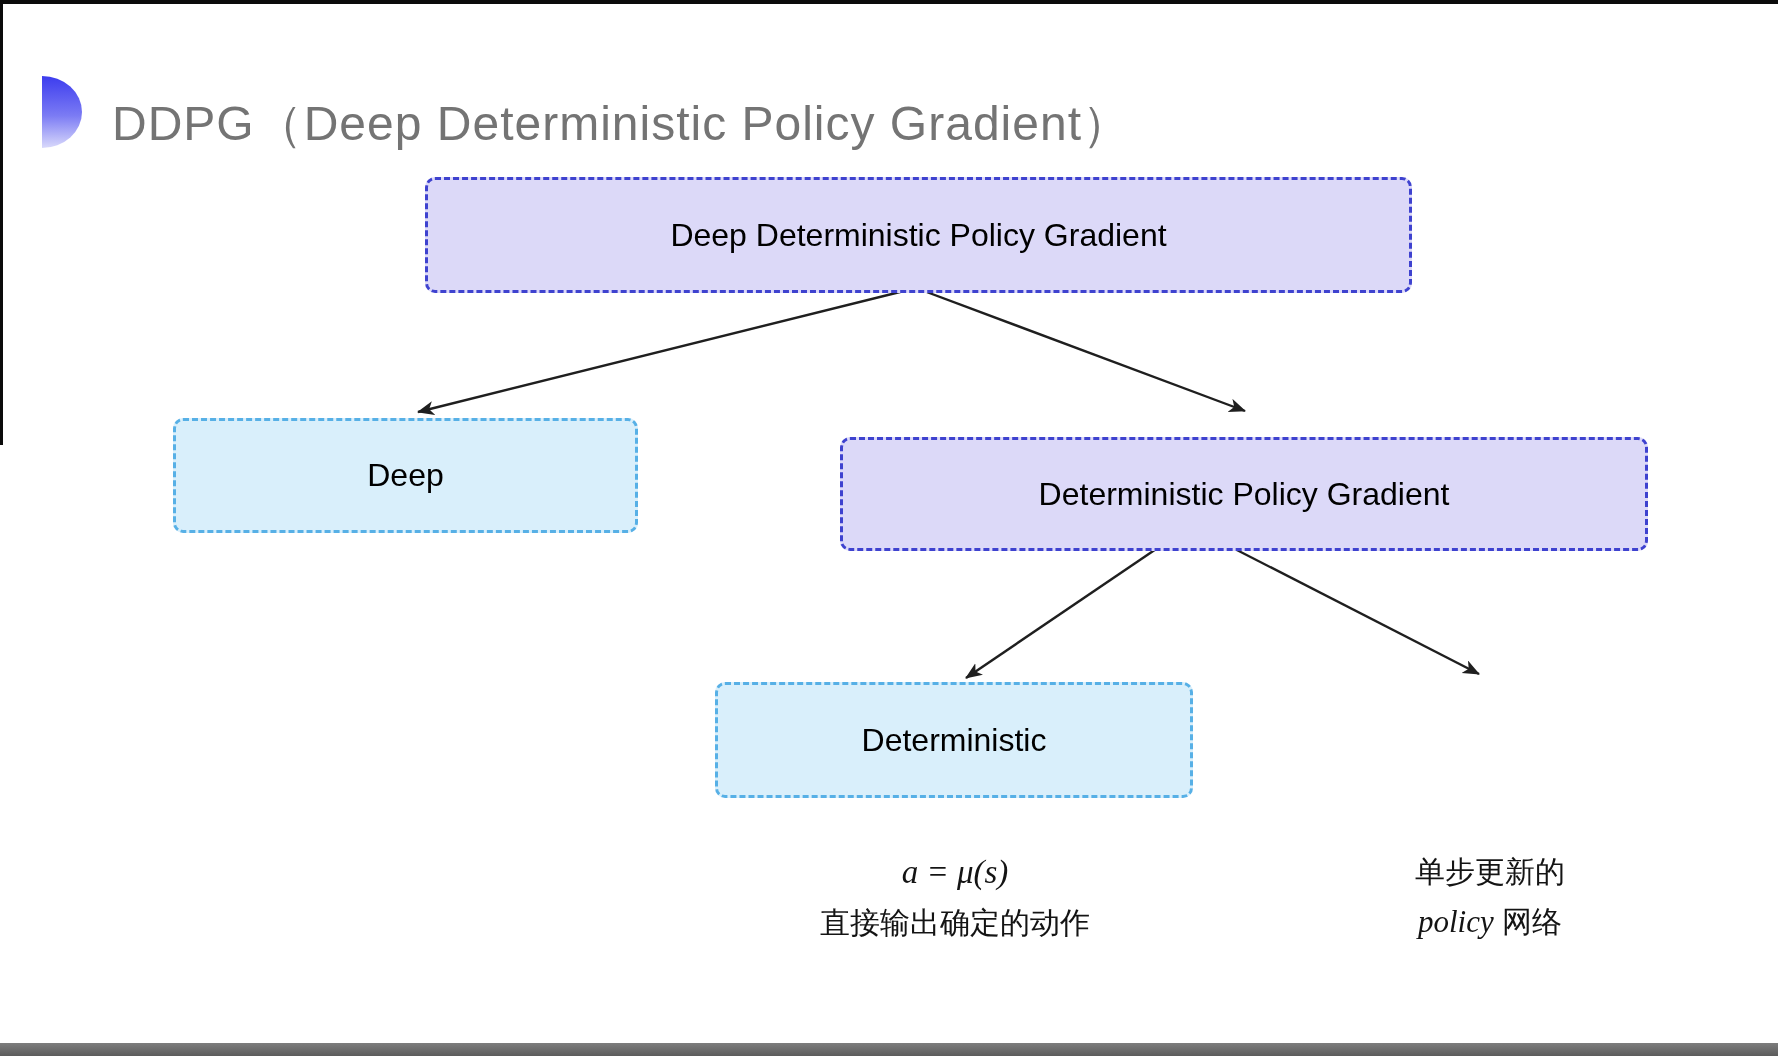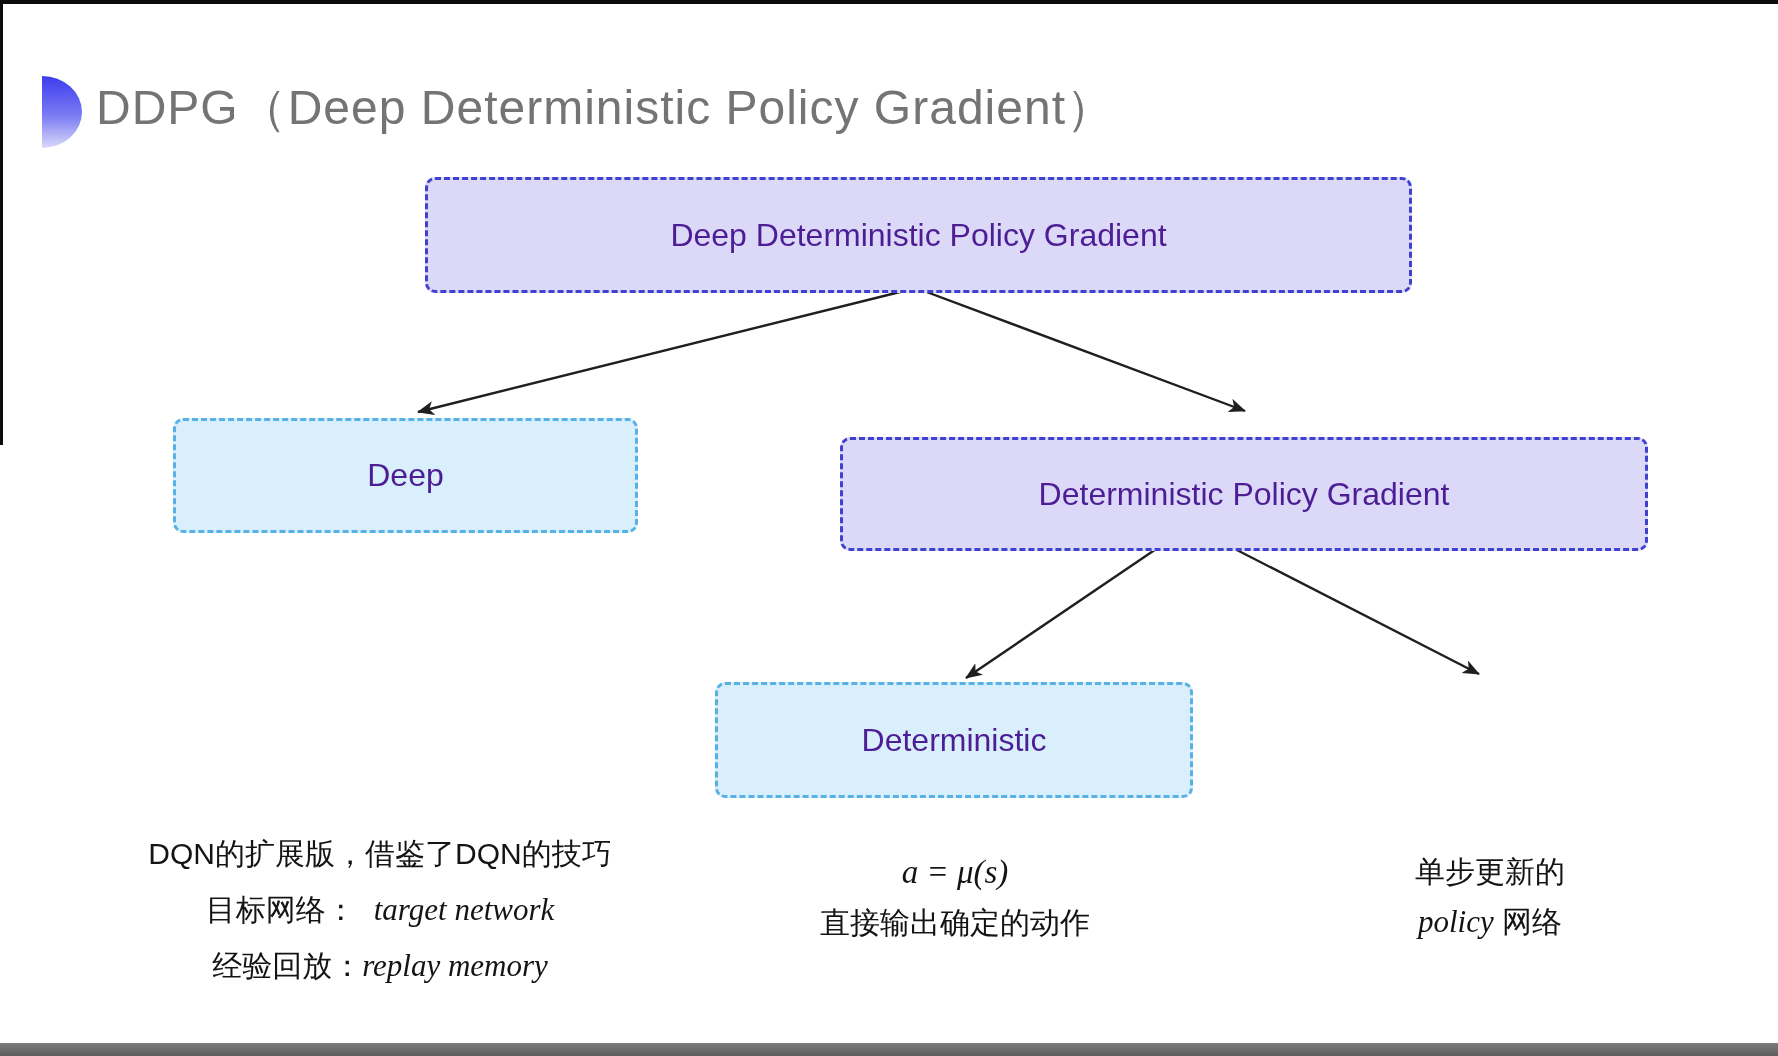--- a/index.html
+++ b/index.html
@@ -10,26 +10,26 @@
   .top-edge{position:absolute;left:0;top:0;width:1778px;height:4px;background:#0b0b0b;}
   .left-edge{position:absolute;left:0;top:0;width:3px;height:445px;background:#0b0b0b;}
   .bottom-bar{position:absolute;left:0;top:1043px;width:1778px;height:13px;
     background:linear-gradient(180deg,#7d7d7d,#5c5c5c);}
   .bullet{
     position:absolute;left:42px;top:76px;width:40px;height:72px;
     background:linear-gradient(180deg,#3c3cee 0%,#7b7bf4 55%,#d9d9fb 100%);
     border-radius:0 100% 100% 0 / 0 50% 50% 0;
   }
   .title{
-    position:absolute;left:96px;top:76px;margin:0;
+    position:absolute;left:96px;top:76px;margin:16px;
     font-size:48px;font-weight:500;color:#747474;letter-spacing:1px;white-space:nowrap;
   }
   .node{
     position:absolute;display:flex;align-items:center;justify-content:center;
-    font-size:32px;color:#4c1d95;border-radius:10px;white-space:nowrap;text-align:right;
+    font-size:32px;color:#000000;border-radius:10px;white-space:nowrap;text-align:right;
   }
   .node.purple{background:#dcd9f8;border:3px dashed #3e42cf;}
   .node.cyan{background:#d9effb;border:3px dashed #57b0e6;}
   .arrows{position:absolute;left:0;top:0;width:1778px;height:1056px;pointer-events:none;}
   .note{position:absolute;text-align:center;color:#141414;}
   .note-line{font-size:30px;line-height:56px;font-weight:500;white-space:nowrap;}
   .note .tight{line-height:50px;}
   .serif-italic{
     font-family:"Liberation Serif","DejaVu Serif",serif;
     font-style:italic;font-size:31px;
@@ -71,29 +71,20 @@
 
   <div class="node purple" style="left:840px;top:437px;width:802px;height:108px">
     <span>Deterministic Policy Gradient</span>
   </div>
 
   <div class="node cyan" style="left:715px;top:682px;width:472px;height:110px">
     <span>Deterministic</span>
   </div>
 
 
-  <div class="note" style="left:105px;top:826px;width:550px">
-    <div class="note-line">DQN的扩展版，借鉴了DQN的技巧</div>
-    <div class="note-line">
-      <span>目标网络：</span><span class="gap"></span><span class="serif-italic">target network</span>
-    </div>
-    <div class="note-line">
-      <span>经验回放：</span><span class="serif-italic">replay memory</span>
-    </div>
-  </div>
 
   <div class="note" style="left:770px;top:847px;width:370px">
     <div class="note-line tight">
       <span class="serif-italic formula">a = μ(s)</span>
     </div>
     <div class="note-line tight">直接输出确定的动作</div>
   </div>
 
   <div class="note" style="left:1305px;top:847px;width:370px">
     <div class="note-line tight">单步更新的</div>

